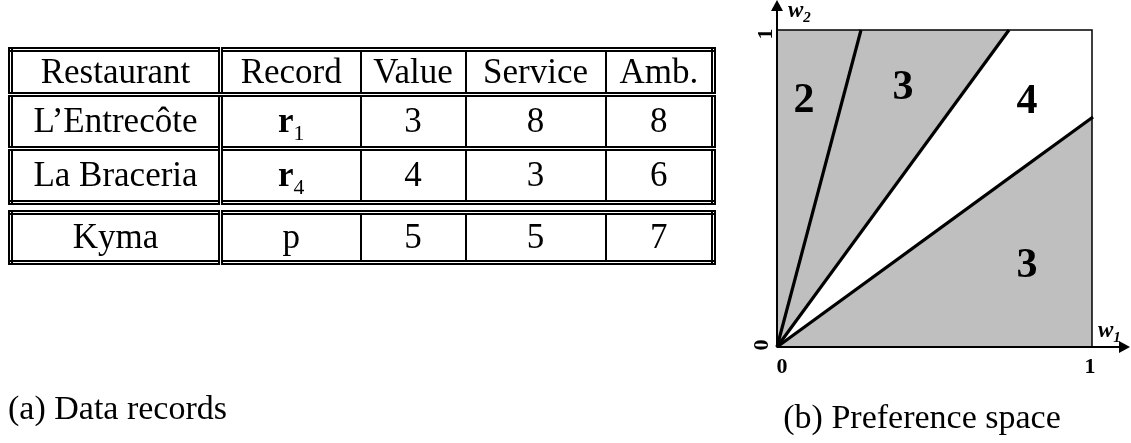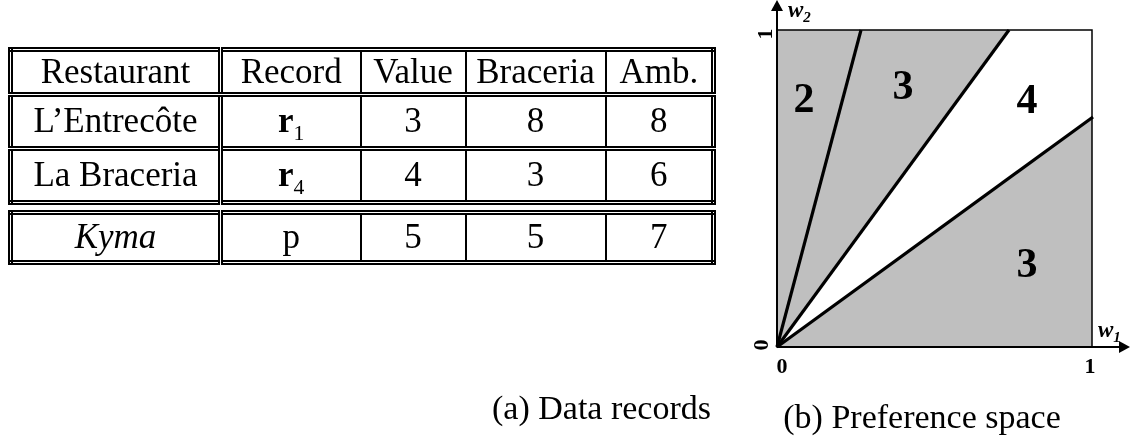--- a/index.html
+++ b/index.html
@@ -15,25 +15,25 @@
     border:2px solid #000; text-align:center; vertical-align:middle;
     padding:0; font-weight:normal; overflow:hidden; white-space:nowrap;
   }
   table.fig .dbl-left { border-left:5px double #000; }
   table.main thead th { height:40px; border-bottom:5px double #000; }
   table.main tbody td { height:49px; }
   table.main tbody tr + tr td { border-top:5px double #000; }
   table.kyma { margin-top:5px; }
   table.kyma td { height:45px; }
   .bf { font-weight:bold; }
-  .it { font-style:italic; }
+  .it { }
   sub.rec { font-size:62%; line-height:0; }
   .cap-a {
     position:absolute; left:8px; top:389px; width:703px;
-    text-align:right; font-size:34px;
+    text-align:left; font-size:34px;
   }
   
   .panel-b { position:absolute; left:700px; top:0; width:431px; height:443px; }
   .svg-serif { font-family:"Liberation Serif", serif; }
 </style>
 </head>
 <body>
 
 <div class="page">
 
@@ -45,21 +45,21 @@
           <col style="width:140px">
           <col style="width:105px">
         <col style="width:140px">
           <col style="width:108px">
       </colgroup>
       <thead>
         <tr>
           <th>Restaurant</th>
           <th class="dbl-left">Record</th>
           <th>Value</th>
-          <th>Braceria</th>
+          <th>Service</th>
           <th>Amb.</th>
         </tr>
       </thead>
       <tbody>
         <tr>
           <td>L’Entrecôte</td>
           <td class="dbl-left"><span class="bf">r</span><sub class="rec">1</sub></td>
           <td>3</td>
           <td>8</td>
           <td>8</td>

